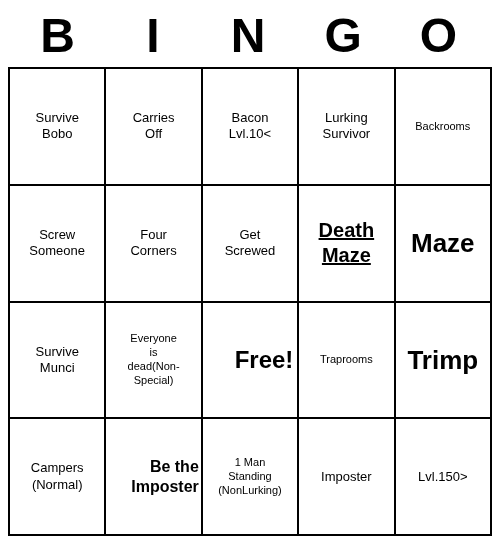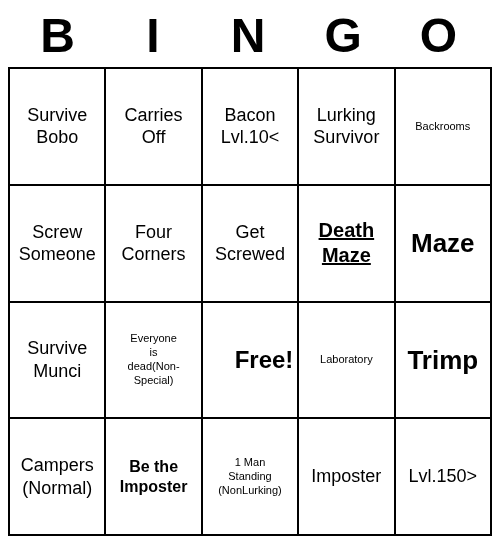--- a/index.html
+++ b/index.html
@@ -33,40 +33,41 @@
       border-collapse: collapse;
       flex: 1;
     }
     .bingo-grid td {
       border: 2px solid #000;
       text-align: center;
       vertical-align: middle;
       padding: 4px 2px;
       width: 20%;
       height: 88px;
-      font-size: 18px;
+      font-size: 13px;
       line-height: 1.25;
     }
     .bingo-grid td.large-text {
       font-size: 20px;
       font-weight: bold;
       text-decoration: underline;
     }
     .bingo-grid td.xlarge-text {
       font-size: 26px;
       font-weight: bold;
     }
     .bingo-grid td.free-cell {
       font-size: 24px;
       font-weight: bold;
       padding-left: 30px;
     }
     .bingo-grid td.medium-text {
       font-size: 16px;
       font-weight: bold;
+      text-align: right;
     }
     .bingo-grid td.small-text {
       font-size: 11px;
       text-align: center;
     }
   </style>
 </head>
 <body>
 
 <div class="bingo-title">
@@ -90,21 +91,21 @@
         <td>Screw<br>Someone</td>
         <td>Four<br>Corners</td>
         <td>Get<br>Screwed</td>
         <td class="large-text">Death<br>Maze</td>
         <td class="xlarge-text">Maze</td>
       </tr>
       <tr>
         <td>Survive<br>Munci</td>
         <td class="small-text">Everyone<br>is<br>dead(Non-<br>Special)</td>
         <td class="free-cell">Free!</td>
-        <td class="small-text">Laboratory</td>
+        <td class="small-text">Traprooms</td>
         <td class="xlarge-text">Trimp</td>
       </tr>
       <tr>
         <td>Campers<br>(Normal)</td>
         <td class="medium-text">Be the<br>Imposter</td>
         <td class="small-text">1 Man<br>Standing<br>(NonLurking)</td>
         <td>Imposter</td>
         <td>Lvl.150&gt;</td>
       </tr>
     </tbody>

